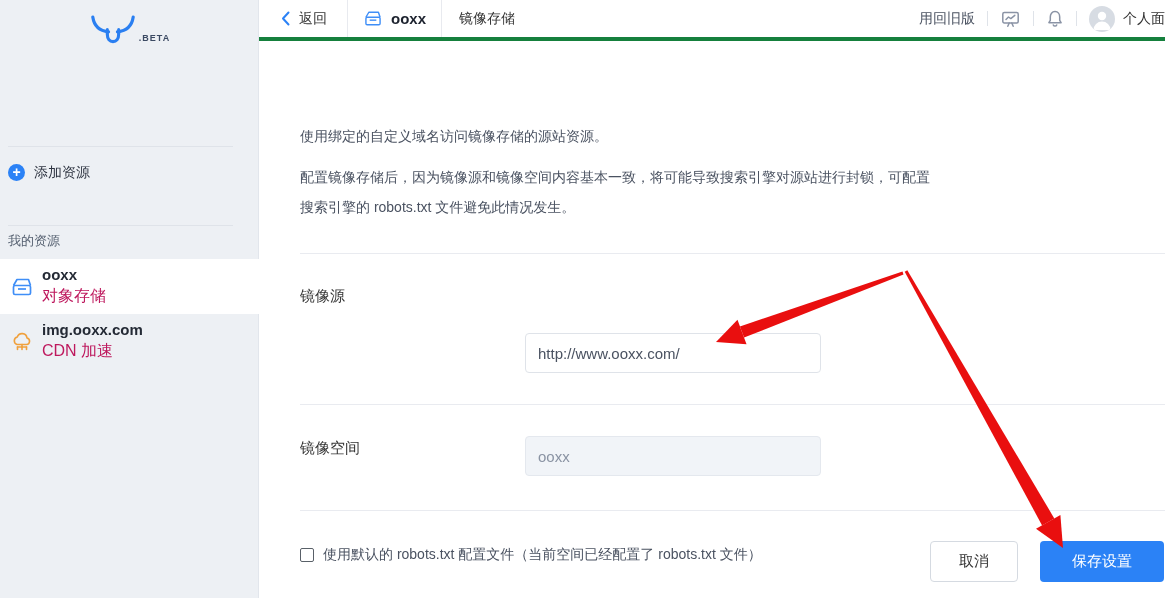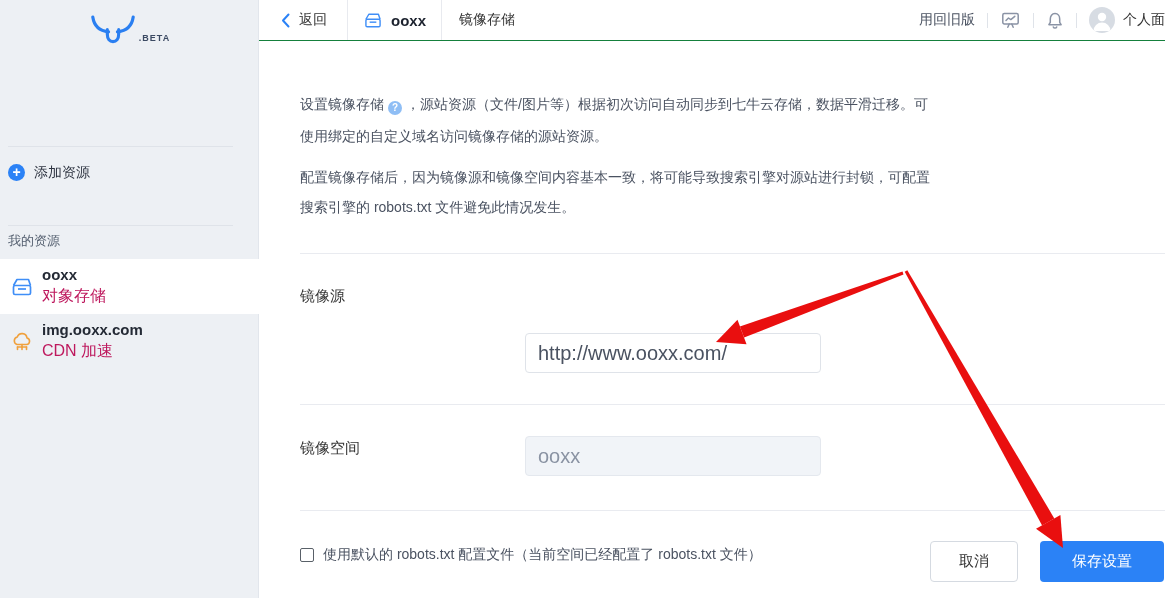--- a/index.html
+++ b/index.html
@@ -38,21 +38,21 @@
   .section-title { position:absolute; left:8px; top:232px; font-size:13px; color:#556070; }
   .res-item { position:absolute; left:0; width:259px; height:55px; display:flex; align-items:center; padding-left:10px; cursor:pointer; }
   .res-item.selected { background:#ffffff; }
   .res-icon { width:24px; height:22px; flex:none; }
   .res-text { margin-left:8px; }
   .res-name { font-size:15px; font-weight:bold; color:#242a35; line-height:17px; }
   .res-type { font-size:16px; color:#be185d; margin-top:3px; }
   
   .topbar {
     position:absolute; left:259px; top:0; width:906px; height:41px;
-    background:#fff; border-bottom:1px solid #15803d;
+    background:#fff; border-bottom:4px solid #15803d;
     display:flex; align-items:center; overflow:hidden;
   }
   .tb-back { display:flex; align-items:center; padding:0 20px 0 22px; height:41px; cursor:pointer; }
   .tb-back-label { font-size:14px; color:#333; margin-left:9px; }
   .tb-vdiv { width:1px; height:41px; background:#e8eaef; flex:none; }
   .tb-bucket { display:flex; align-items:center; padding:0 15px; height:41px; }
   .tb-bucket-name { font-size:15px; font-weight:bold; color:#1c222e; margin-left:8px; }
   .tb-tab { font-size:14px; color:#333; padding:0 17px; }
   .tb-spacer { flex:1; }
   .tb-right { display:flex; align-items:center; flex:none;justify-content:flex-end; }
@@ -68,21 +68,21 @@
     display:inline-block; width:14px; height:14px; border-radius:50%; background:#8fbef5;
     color:#fff; font-size:10px; font-weight:bold; line-height:14px; text-align:center;
     vertical-align:-2px; margin:0 4px; cursor:pointer;
   }
   .hdiv { position:absolute; left:41px; right:0; height:1px; background:#e9ebf0; }
   .form-label { position:absolute; left:41px; font-size:15px; color:#333; }
   .form-hint { position:absolute; left:266px; font-size:14px; color:#4a5261; }
   .text-input {
     position:absolute; left:266px; width:296px; height:40px;
     border:1px solid #dfe3e9; border-radius:4px; padding:0 12px;
-    font-size:20px; color:#4a5261; outline:none; background:#fff; font-family:inherit;
+    font-size:15px; color:#4a5261; outline:none; background:#fff; font-family:inherit;
   }
   .text-input.disabled { background:#f1f4f8; border-color:#e4e8ee; color:#8a93a3; }
   .cb-row { position:absolute; left:41px; top:505px; display:flex; align-items:center; }
   .cb-box {
     appearance:none; -webkit-appearance:none; width:14px; height:14px; margin:0;
     border:1.5px solid #596068; border-radius:2px; background:#fff; cursor:pointer; flex:none;
   }
   .cb-label { font-size:14px; color:#4a5261; margin-left:9px; white-space:nowrap; }
   .btn {
     position:absolute; top:500px; height:41px; border-radius:4px; font-size:15px;
@@ -200,23 +200,20 @@
       <svg width="26" height="26" viewBox="0 0 26 26">
         <circle cx="13" cy="10" r="4.2" fill="#fff"></circle>
         <path d="M4.5,24 a8.5,8.5 0 0 1 17,0 Z" fill="#fff"></path>
       </svg>
     </span>
     <span class="tb-user">个人面</span>
   </div>
 </div>
 
 <div class="content">
-  <div class="para-line" style="top:55px;">
-    <span>设置镜像存储</span><span class="help-circle">?</span><span>，源站资源（文件/图片等）根据初次访问自动同步到七牛云存储，数据平滑迁移。可</span>
-  </div>
   <div class="para-line" style="top:87px;">使用绑定的自定义域名访问镜像存储的源站资源。</div>
   <div class="para-line" style="top:128px;">配置镜像存储后，因为镜像源和镜像空间内容基本一致，将可能导致搜索引擎对源站进行封锁，可配置</div>
   <div class="para-line" style="top:158px;">搜索引擎的 robots.txt 文件避免此情况发生。</div>
 
   <div class="hdiv" style="top:212px;"></div>
 
   <div class="form-label" style="top:246px;">镜像源</div>
   <input class="text-input" style="top: 292px;" type="text" value="http://www.ooxx.com/">
 
   <div class="hdiv" style="top:363px;"></div>

